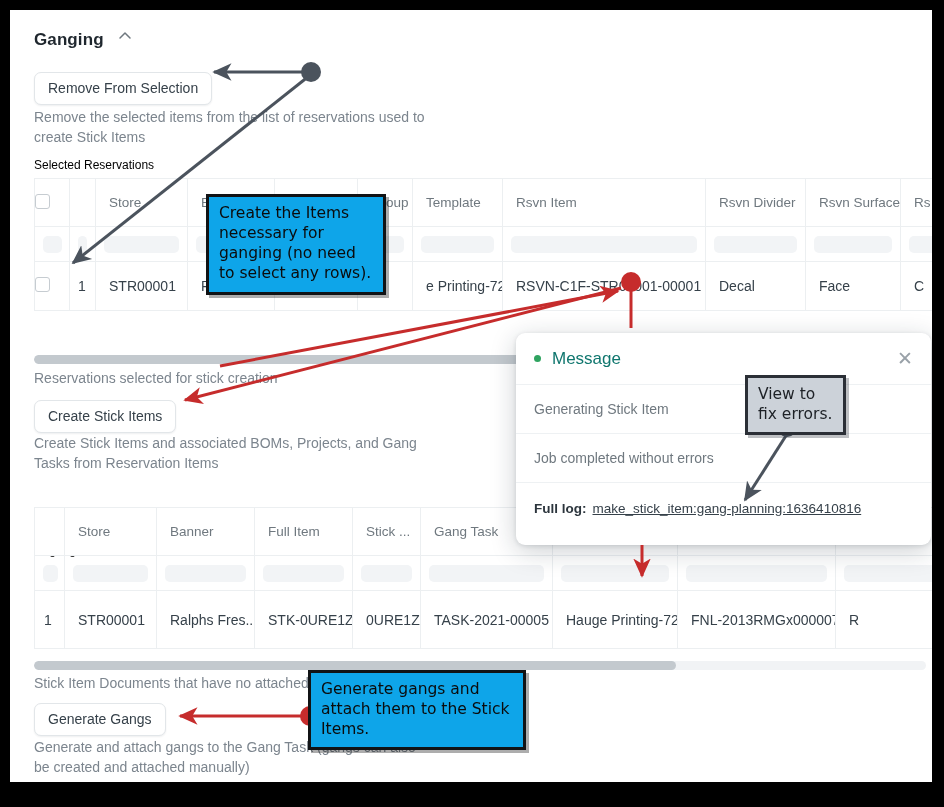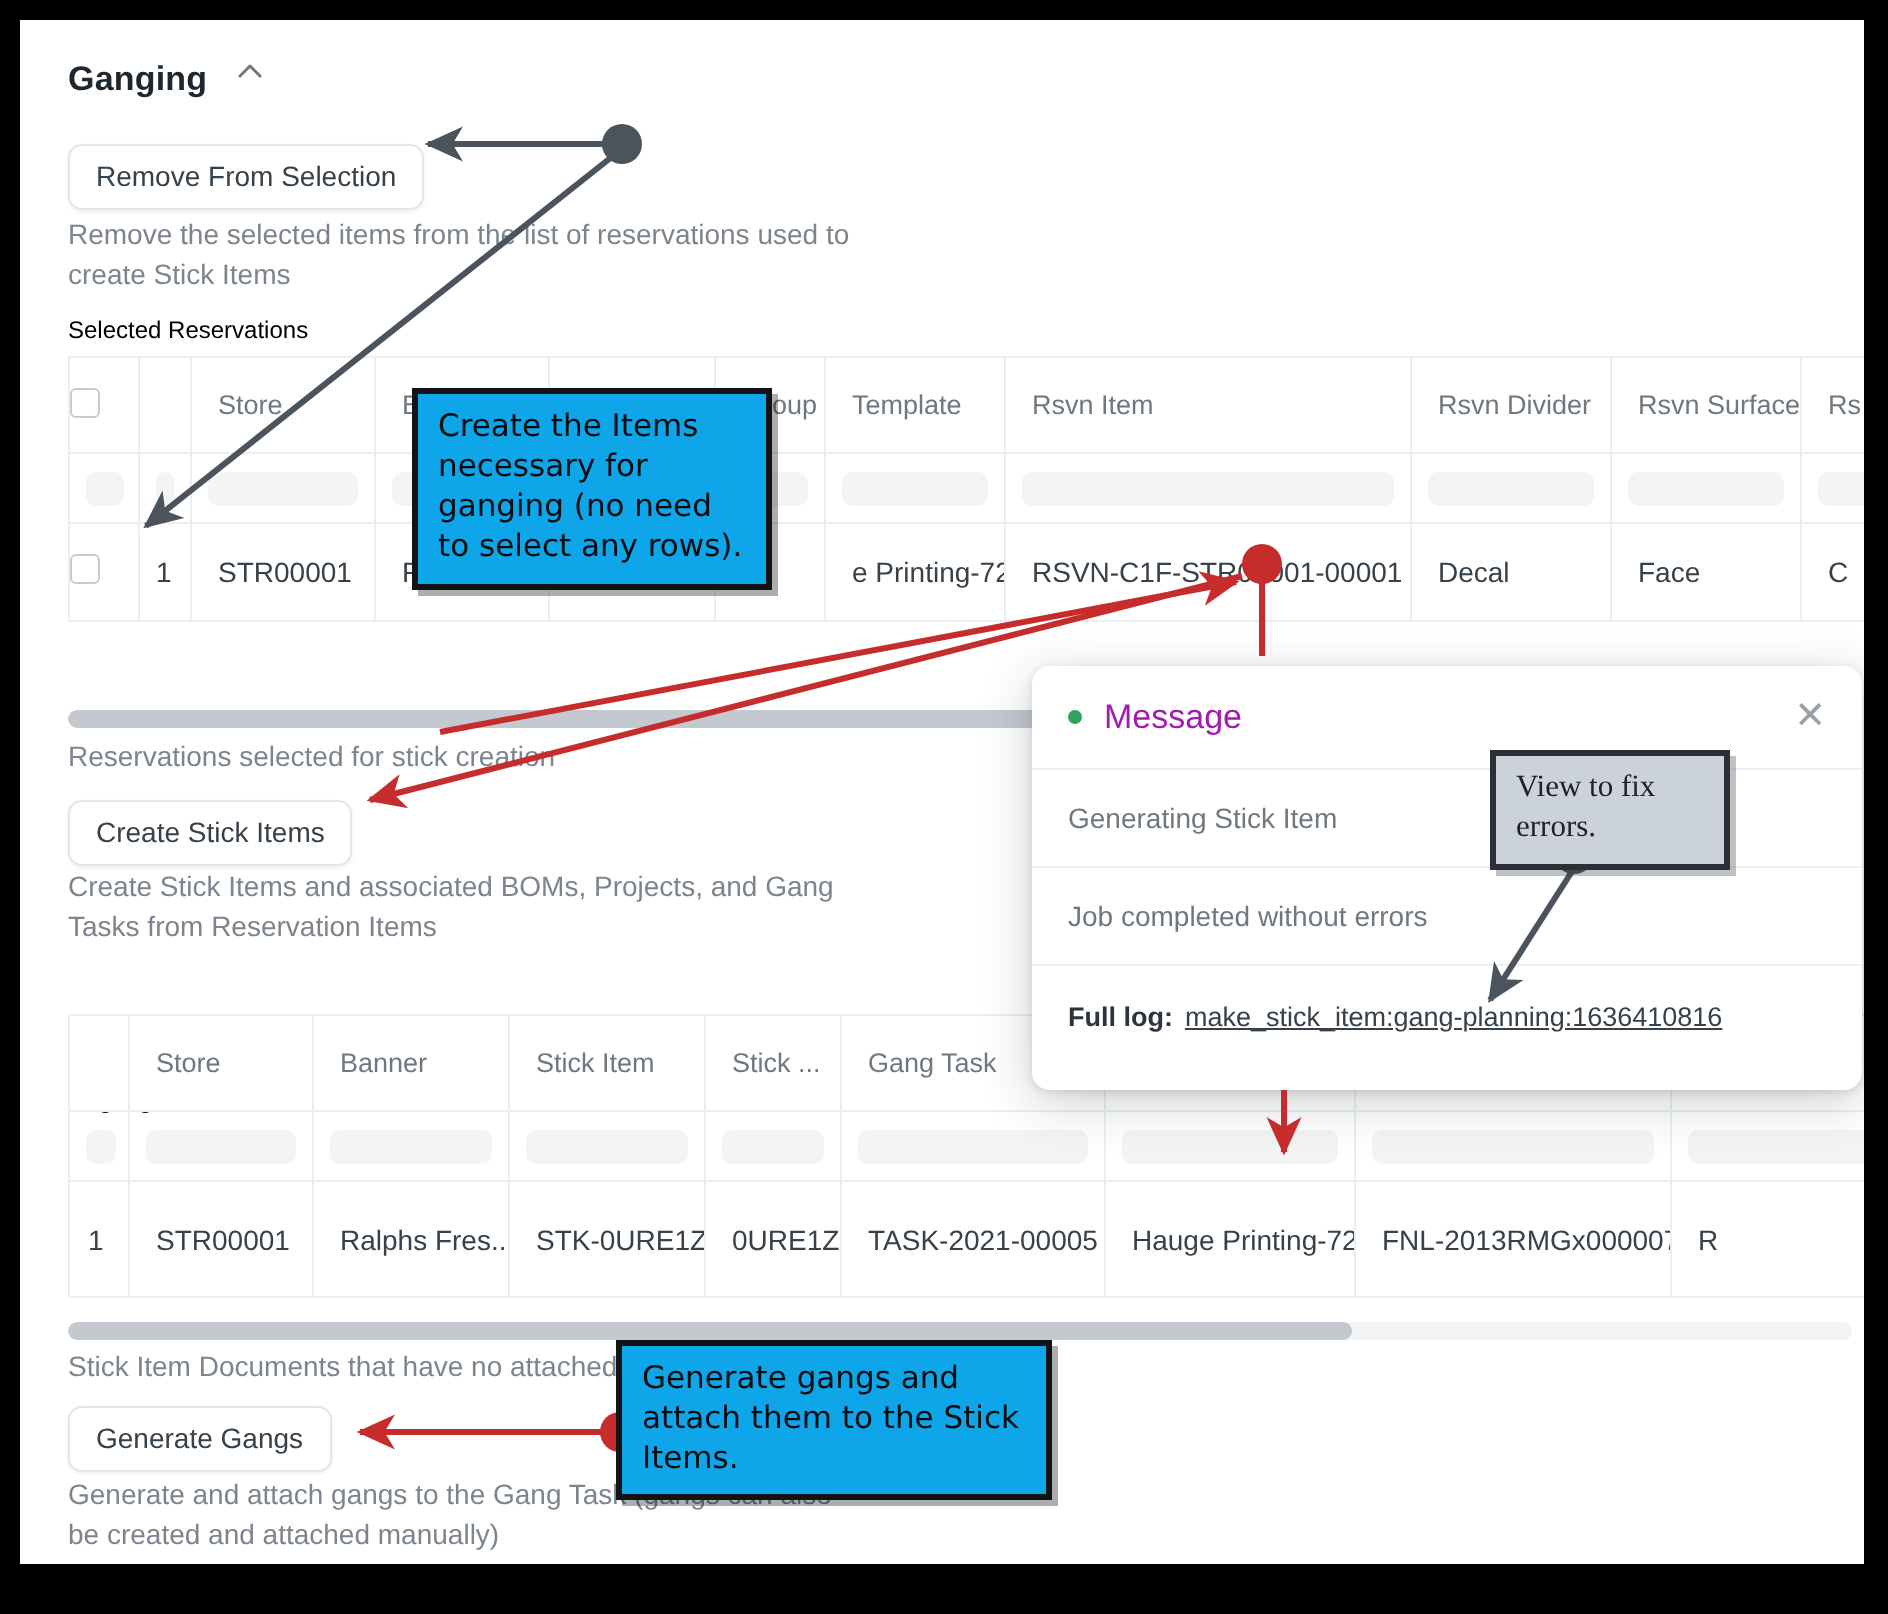--- a/index.html
+++ b/index.html
@@ -104,21 +104,21 @@
     z-index: 40;
   }
   #msg .head {
     height: 52px; display: flex; align-items: center;
     padding: 0 18px; border-bottom: 1px solid #eef1f3;
   }
   #msg .dot {
     width: 7px; height: 7px; border-radius: 50%;
     background: #2fa360; margin-right: 11px;
   }
-  #msg .mtitle { font-size: 17px; color: #a21caf; }
+  #msg .mtitle { font-size: 17px; color: #0f766e; }
   #msg .close {
     margin-left: auto; font-size: 19px; color: #99a1a8;
     line-height: 1; cursor: pointer;
   }
   #msg .row {
     padding: 0 18px; height: 49px; display: flex; align-items: center;
     font-size: 14px; color: #6f787f;
     border-bottom: 1px solid #eef1f3;
   }
   #msg .row.last { border-bottom: none; height: 50px; }
@@ -284,21 +284,21 @@
           <col style="width:132px">
         <col style="width:125px">
           <col style="width:158px">
           <col style="width:115px">
       </colgroup>
       <thead>
         <tr>
           <th></th>
           <th>Store</th>
           <th>Banner</th>
-          <th>Stick Item</th>
+          <th>Full Item</th>
           <th>Stick ...</th>
           <th>Gang Task</th>
           <th></th>
           <th></th>
           <th></th>
         </tr>
       </thead>
       <tbody>
         <tr class="filterrow">
           <td>
@@ -397,21 +397,21 @@
 
     <line x1="297" y1="706" x2="170" y2="706" stroke="#c62c2c" stroke-width="3" marker-end="url(#ahR)"></line>
     <circle cx="300" cy="706" r="10" fill="#c62c2c"></circle>
   </svg>
 
 
   <div class="note red" style="left:196px;top:184px;width:180px;">
     <div class="inner">Create the Items necessary for ganging (no need to select any rows).</div>
   </div>
 
-  <div class="note gray" style="left:735px;top:365px;width:120px;font-family:Liberation Serif, serif;">
+  <div class="note gray" style="left:735px;top:365px;width:101px;">
     <div class="inner">View to fix errors.</div>
   </div>
 
   <div class="note red" style="left:298px;top:660px;width:218px;">
     <div class="inner">Generate gangs and attach them to the Stick Items.</div>
   </div>
 
 </div>
 
 </body></html>

